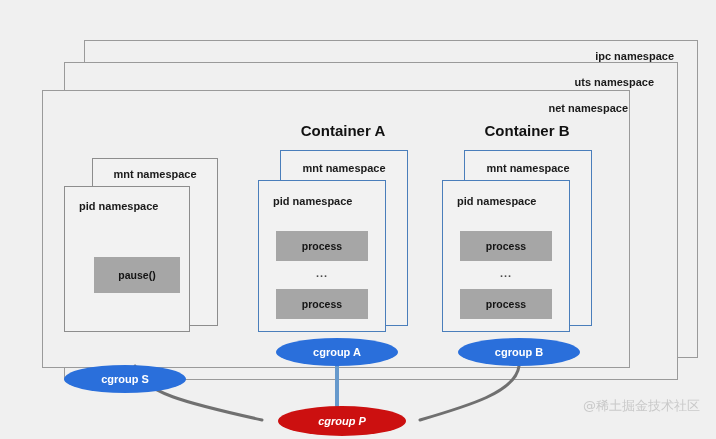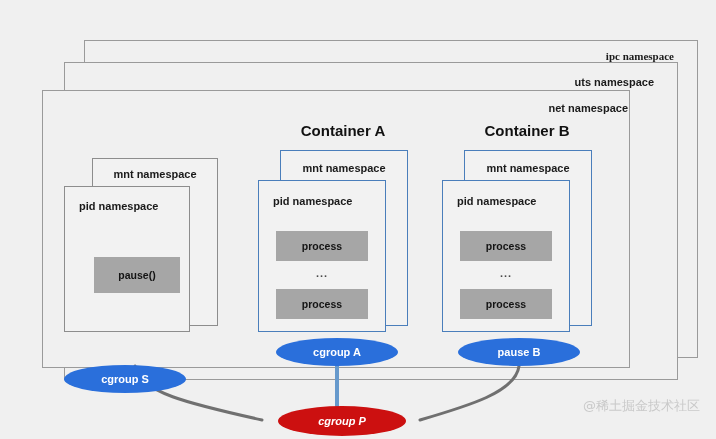--- a/index.html
+++ b/index.html
@@ -27,21 +27,21 @@
     background:#f0f0f0;
   }
   .ns-label{
     position:absolute;
     font-size:11px;font-weight:bold;color:#1a1a1a;
     white-space:nowrap;
   }
 
   
   #frame-ipc{left:84px;top:40px;width:614px;height:318px;}
-  #label-ipc{right:42px;top:50px;font-family:Liberation Serif, serif;}
+  #label-ipc{right:42px;top:50px;}
   
   #frame-uts{left:64px;top:62px;width:614px;height:318px;}
   #label-uts{right:62px;top:76px;}
   
   #frame-net{left:42px;top:90px;width:588px;height:278px;}
   #label-net{right:88px;top:102px;}
 
   
   .ctitle{
     font-size:15px;font-weight:bold;text-align:center;
@@ -168,17 +168,17 @@
   <div class="abs pbox" id="b-p2">process</div>
 
   <svg id="links" viewBox="0 0 716 439">
     <path d="M135,366 C138,392 190,404 262,420" fill="none" stroke="#707070" stroke-width="3" stroke-linecap="round"></path>
     <line x1="337" y1="364" x2="337" y2="406" stroke="#6699cc" stroke-width="4" stroke-linecap="round"></line>
     <path d="M519,366 C516,392 468,406 420,420" fill="none" stroke="#707070" stroke-width="3" stroke-linecap="round"></path>
   </svg>
 
   <div class="abs cg cg-blue" id="cg-s">cgroup S</div>
   <div class="abs cg cg-blue" id="cg-a">cgroup A</div>
-  <div class="abs cg cg-blue" id="cg-b">pause B</div>
+  <div class="abs cg cg-blue" id="cg-b">cgroup B</div>
   <div class="abs cg cg-red" id="cg-p">cgroup P</div>
 
   <div class="abs wm">@稀土掘金技术社区</div>
 </div>
 
 </body></html>

